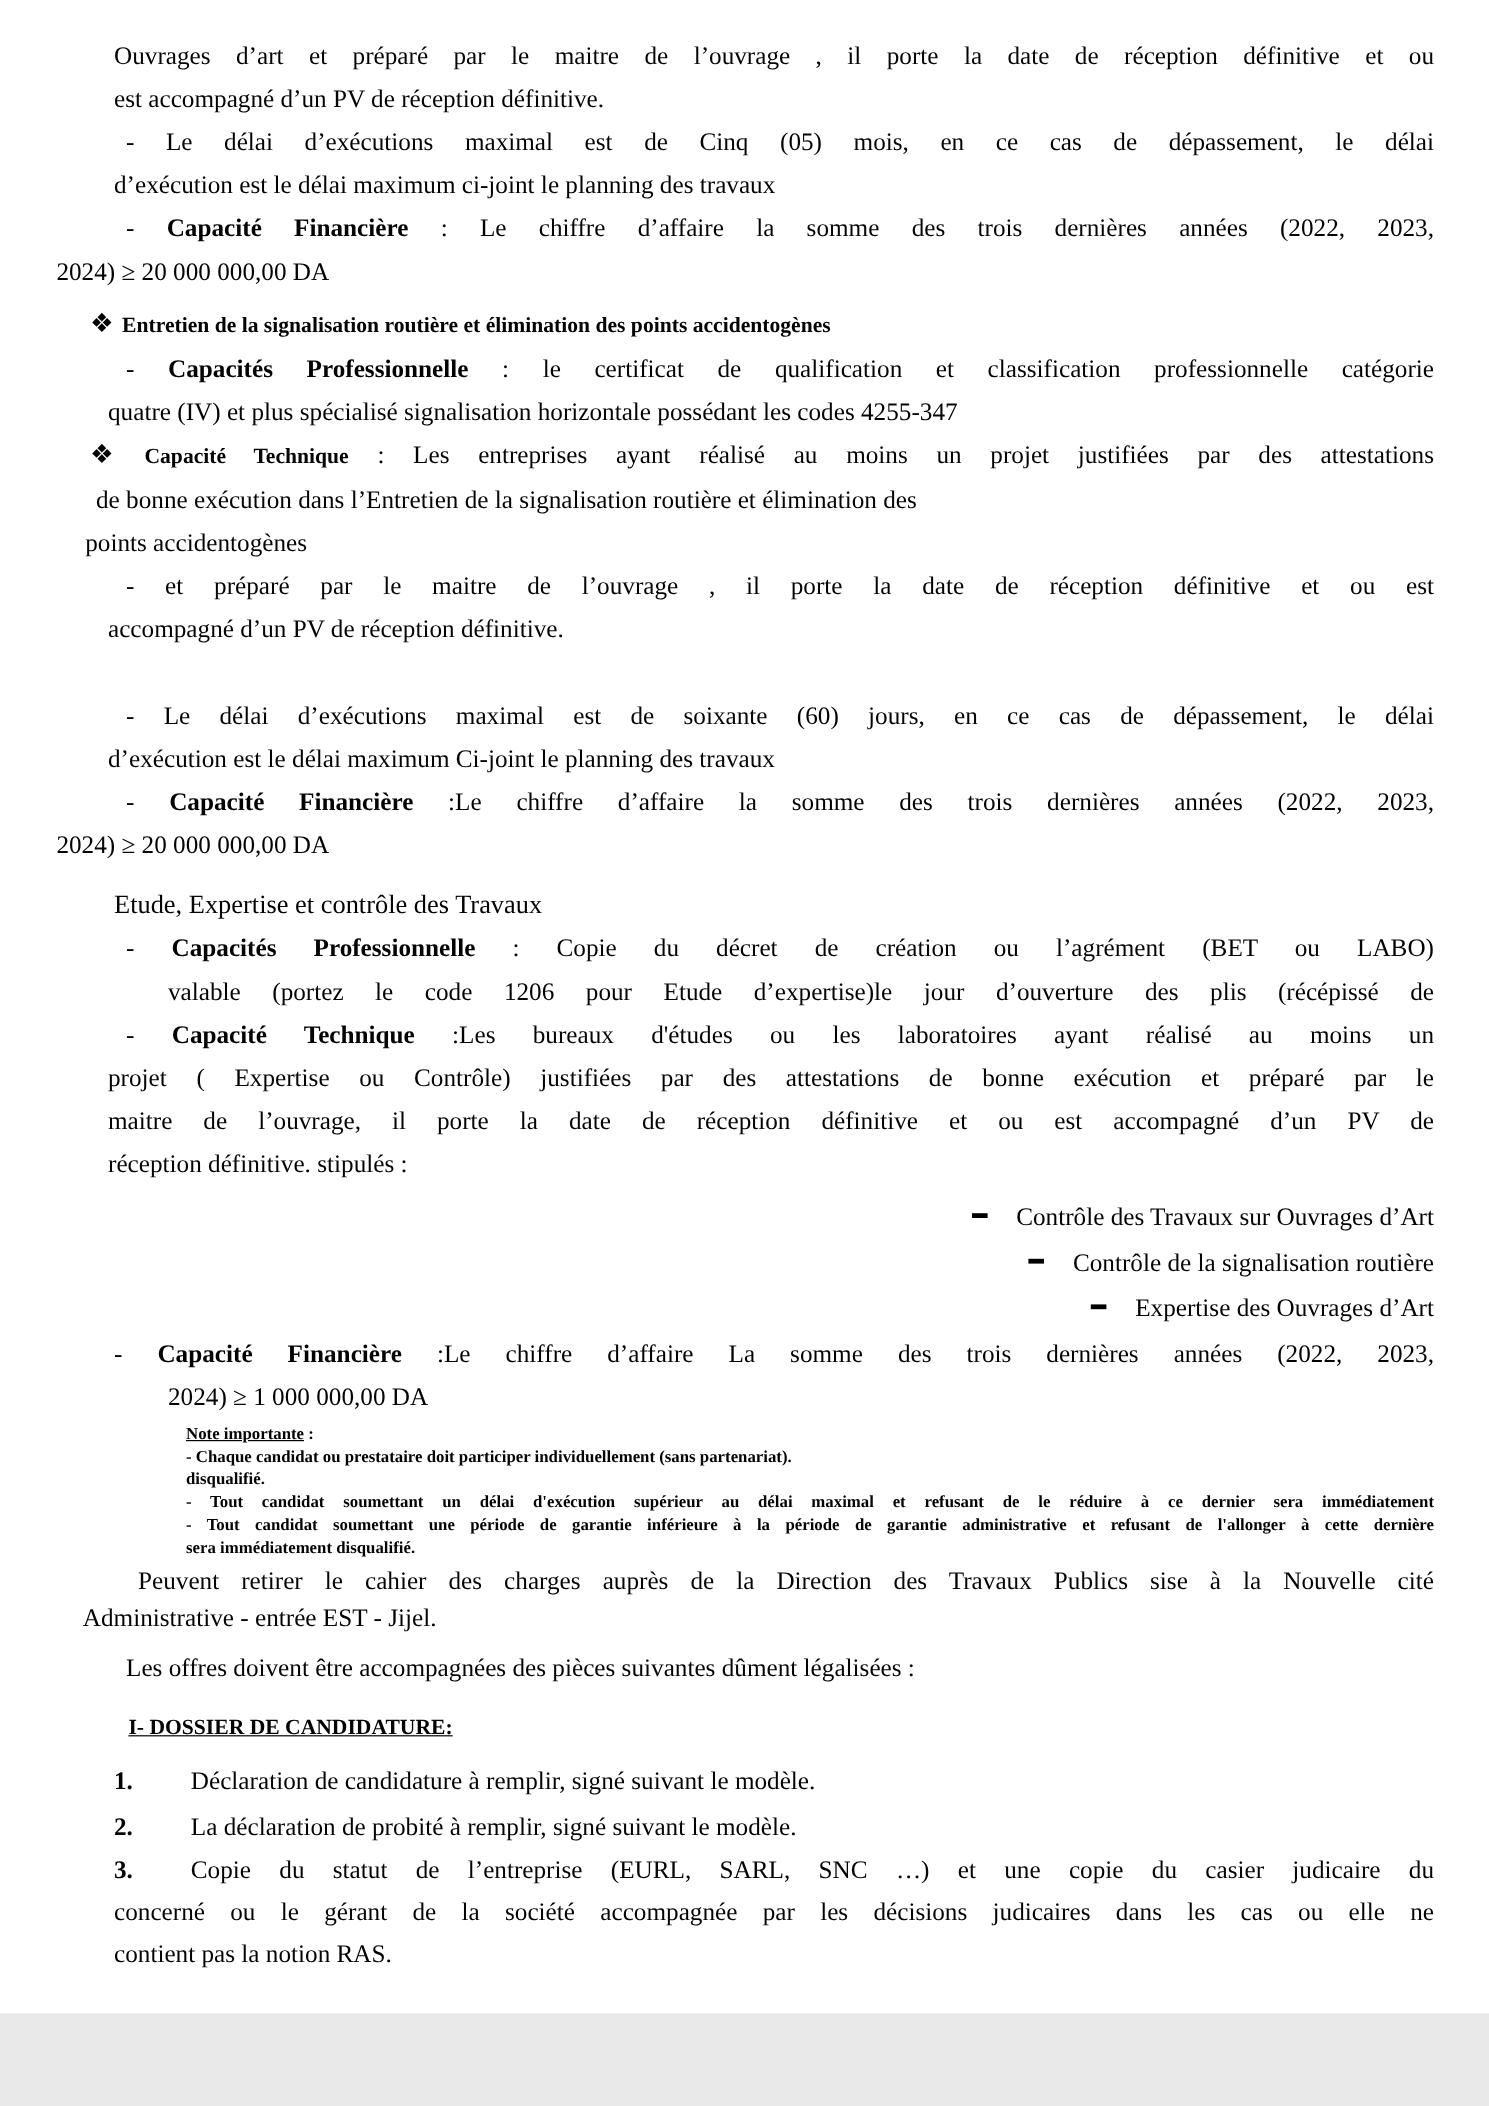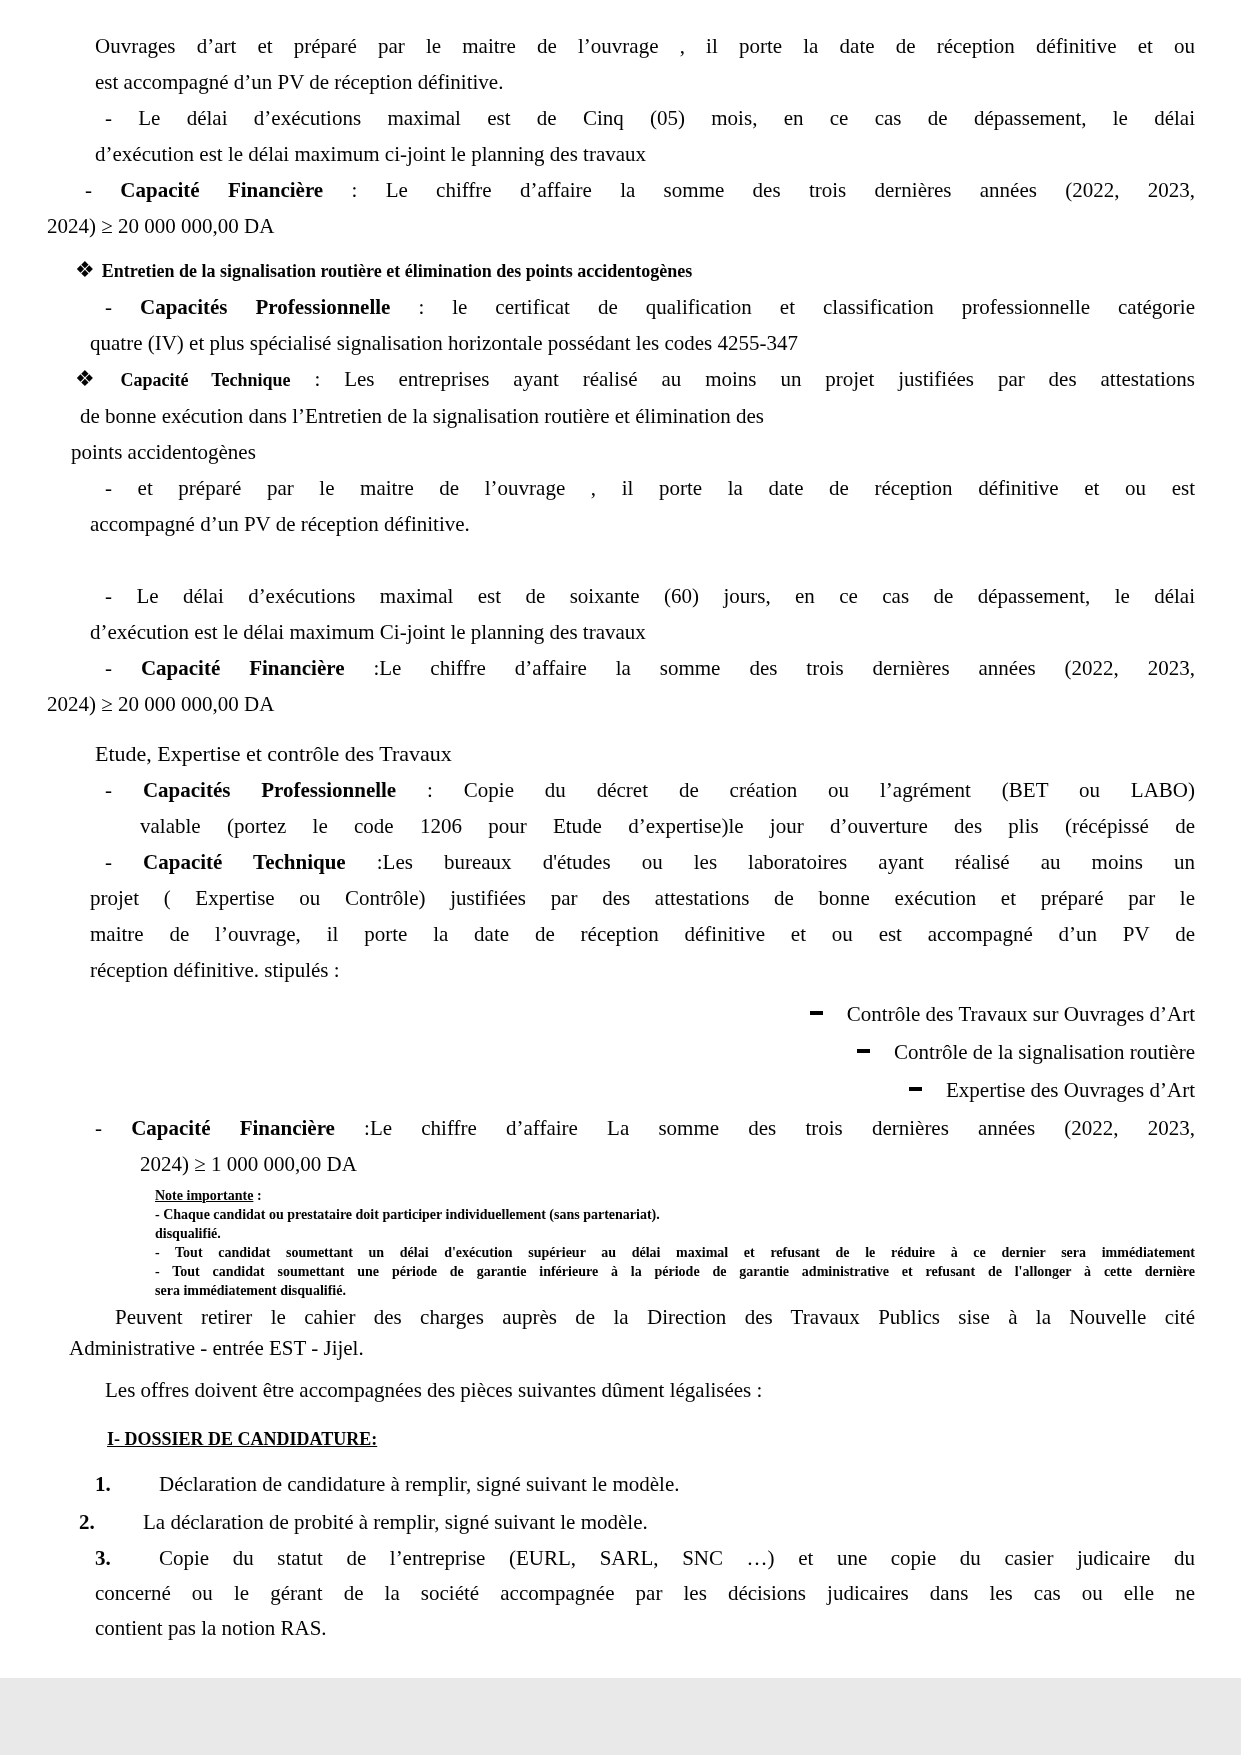--- a/index.html
+++ b/index.html
@@ -44,21 +44,21 @@
 
 <div class="page">
   <div class="content">
 
     <div class="ln j" style="margin-left:48px"><span>Ouvrages d’art et préparé par le maitre de l’ouvrage , il porte la date de réception définitive et ou</span></div>
     <div class="ln" style="margin-left:48px"><span>est accompagné d’un PV de réception définitive.</span></div>
 
     <div class="ln j" style="margin-left:58px"><span>- Le délai d’exécutions maximal est de Cinq (05) mois, en ce cas de dépassement, le délai</span></div>
     <div class="ln" style="margin-left:48px"><span>d’exécution est le délai maximum ci-joint le planning des travaux</span></div>
 
-    <div class="ln j" style="margin-left:38px"><span>-</span> <span class="b">Capacité Financière</span><span> : Le chiffre d’affaire la somme des trois dernières années (2022, 2023,</span></div>
+    <div class="ln j" style="margin-left:58px"><span>-</span> <span class="b">Capacité Financière</span><span> : Le chiffre d’affaire la somme des trois dernières années (2022, 2023,</span></div>
     <div class="ln" style="margin-left:0"><span>2024) ≥ 20 000 000,00 DA</span></div>
 
     <div class="ln" style="margin-left:28px;margin-top:8px"><span class="marker">❖</span><span class="h1">Entretien de la signalisation routière et élimination des points accidentogènes</span></div>
 
     <div class="ln j" style="margin-left:58px"><span>-</span> <span class="b">Capacités Professionnelle</span><span> : le certificat de qualification et classification professionnelle catégorie</span></div>
     <div class="ln" style="margin-left:43px"><span>quatre (IV) et plus spécialisé signalisation horizontale possédant les codes 4255-347</span></div>
 
     <div class="ln j" style="margin-left:28px"><span class="marker">❖</span><span class="h1">Capacité Technique</span><span> : Les entreprises ayant réalisé au moins un projet justifiées par des attestations</span></div>
     <div class="ln" style="margin-left:33px"><span>de bonne exécution dans l’Entretien de la signalisation routière et élimination des</span></div>
     <div class="ln" style="margin-left:24px"><span>points accidentogènes</span></div>
@@ -101,21 +101,21 @@
     </div>
 
     <div class="ln j" style="margin-left:68px;margin-top:2px;line-height:31px"><span>Peuvent retirer le cahier des charges auprès de la Direction des Travaux Publics sise à la Nouvelle cité</span></div>
     <div class="ln" style="margin-left:22px;line-height:31px"><span>Administrative - entrée EST - Jijel.</span></div>
 
     <div class="ln" style="margin-left:58px;margin-top:8px"><span>Les offres doivent être accompagnées des pièces suivantes dûment légalisées :</span></div>
 
     <div class="ln" style="margin-left:60px;margin-top:10px;line-height:40px"><span class="h1 u">I- DOSSIER DE CANDIDATURE:</span></div>
 
     <div class="ln" style="margin-left:48px;margin-top:6px;line-height:38px"><span class="num">1.</span><span>Déclaration de candidature à remplir, signé suivant le modèle.</span></div>
-    <div class="ln" style="margin-left:32px;line-height:38px"><span class="num">2.</span><span>La déclaration de probité à remplir, signé suivant le modèle.</span></div>
+    <div class="ln" style="margin-left:48px;line-height:38px"><span class="num">2.</span><span>La déclaration de probité à remplir, signé suivant le modèle.</span></div>
     <div class="ln j" style="margin-left:48px;line-height:35px"><span class="num">3.</span><span>Copie du statut de l’entreprise (EURL, SARL, SNC …) et une copie du casier judicaire du</span></div>
     <div class="ln j" style="margin-left:48px;line-height:35px"><span>concerné ou le gérant de la société accompagnée par les décisions judicaires dans les cas ou elle ne</span></div>
     <div class="ln" style="margin-left:48px;line-height:35px"><span>contient pas la notion RAS.</span></div>
 
     <div class="footer"><span>ALMASDAR- ANEP 2625000732- 01/02/2026</span></div>
 
   </div>
 </div>
 
 </body></html>

